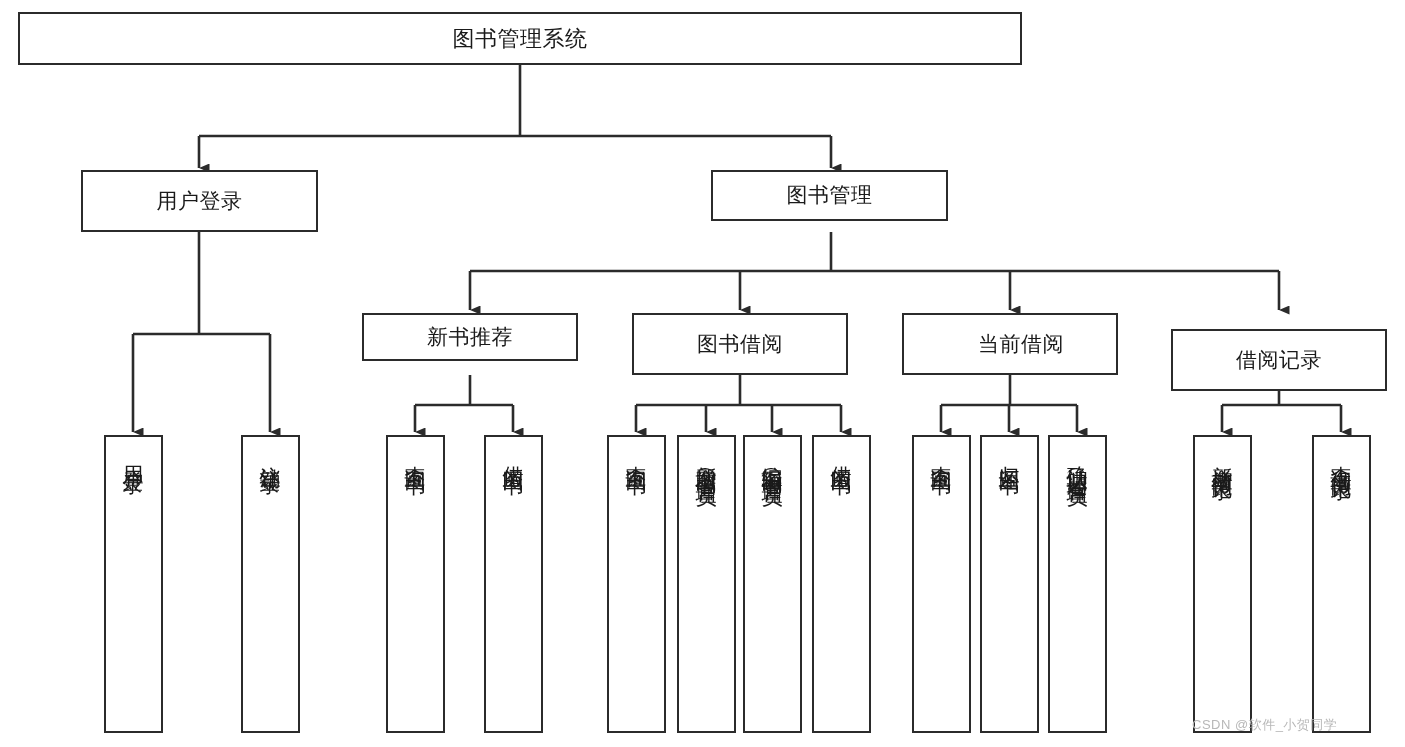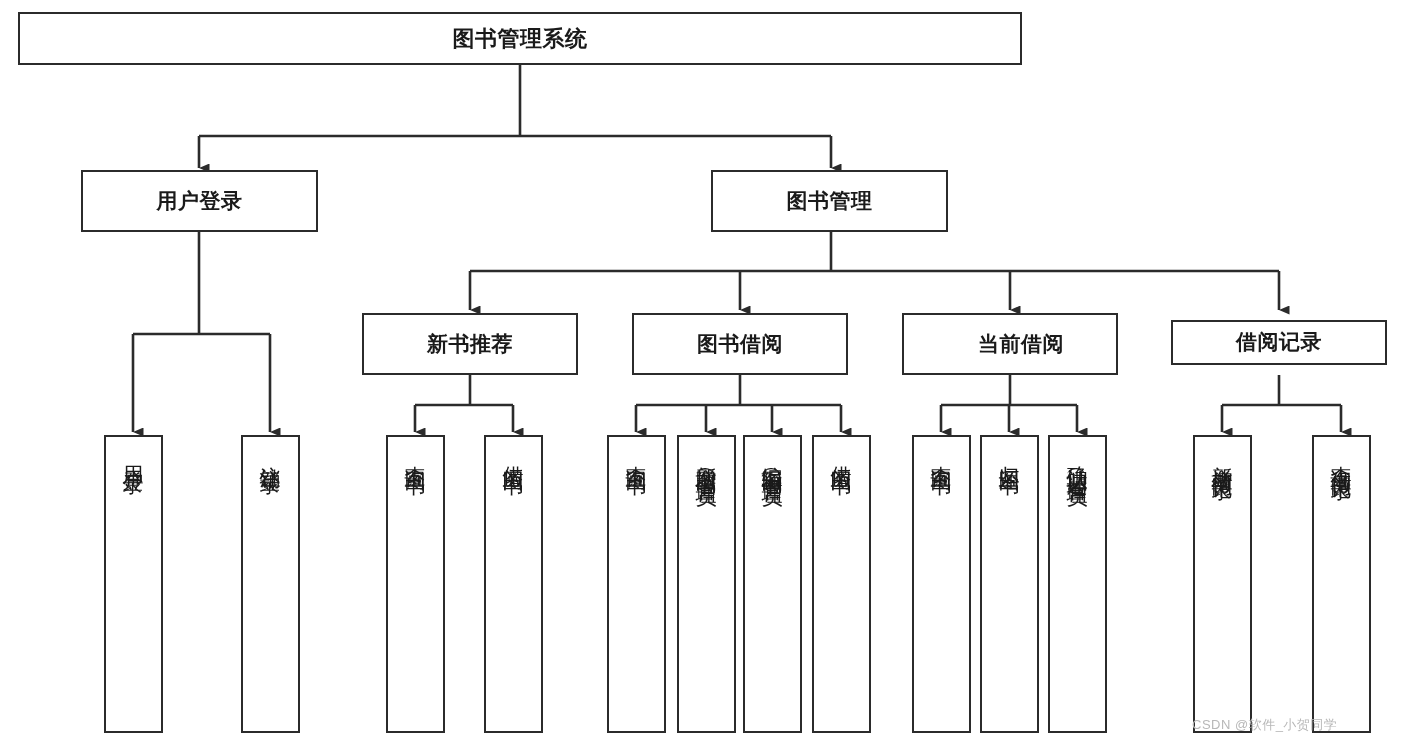--- a/index.html
+++ b/index.html
@@ -38,21 +38,20 @@
   }
   .node-label {
     display: block;
     line-height: 1.18;
     letter-spacing: 0.5px;
     white-space: nowrap;
   }
   .node-horizontal .node-label {
     writing-mode: horizontal-tb;
     font-size: 21px;
-    font-weight: bold;
   }
   .node-vertical {
     align-items: flex-start;
     padding-top: 12px;
   }
   .node-vertical .node-label {
     writing-mode: vertical-rl;
     text-orientation: upright;
     font-size: 21px;
     letter-spacing: 3px;
@@ -123,34 +122,34 @@
     </g>
   </svg>
 
   <div class="node-box node-horizontal node-root" style="left:18px; top:12px; width:1004px; height:53px;">
     <span class="node-label">图书管理系统</span>
   </div>
 
   <div class="node-box node-horizontal" style="left:81px; top:170px; width:237px; height:62px;">
     <span class="node-label">用户登录</span>
   </div>
-  <div class="node-box node-horizontal" style="left:711px; top:170px; width:237px; height:62px;">
+  <div class="node-box node-horizontal" style="left:711px; top:170px; width:237px; height:51px;">
     <span class="node-label">图书管理</span>
   </div>
 
-  <div class="node-box node-horizontal" style="left:362px; top:313px; width:216px; height:62px;">
+  <div class="node-box node-horizontal" style="left:362px; top:313px; width:216px; height:48px;">
     <span class="node-label">新书推荐</span>
   </div>
   <div class="node-box node-horizontal" style="left:632px; top:313px; width:216px; height:62px;">
     <span class="node-label">图书借阅</span>
   </div>
   <div class="node-box node-horizontal" style="left:902px; top:313px; width:216px; height:62px;padding-left:22px;">
     <span class="node-label">当前借阅</span>
   </div>
-  <div class="node-box node-horizontal" style="left:1171px; top:320px; width:216px; height:45px;">
+  <div class="node-box node-horizontal" style="left:1171px; top:329px; width:216px; height:62px;">
     <span class="node-label">借阅记录</span>
   </div>
 
   <div class="node-box node-vertical" style="left:104px; top:435px; width:59px; height:298px;">
     <span class="node-label">用户登录</span>
   </div>
   <div class="node-box node-vertical" style="left:241px; top:435px; width:59px; height:298px;">
     <span class="node-label">注销登录</span>
   </div>
 

